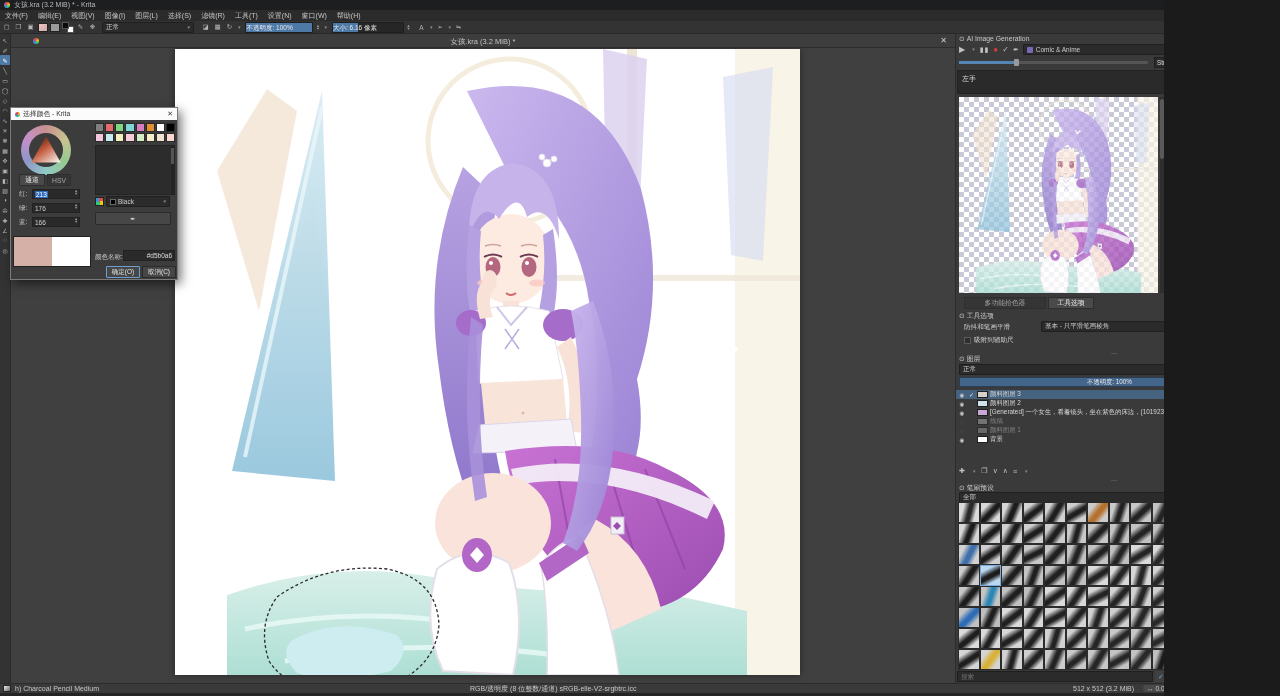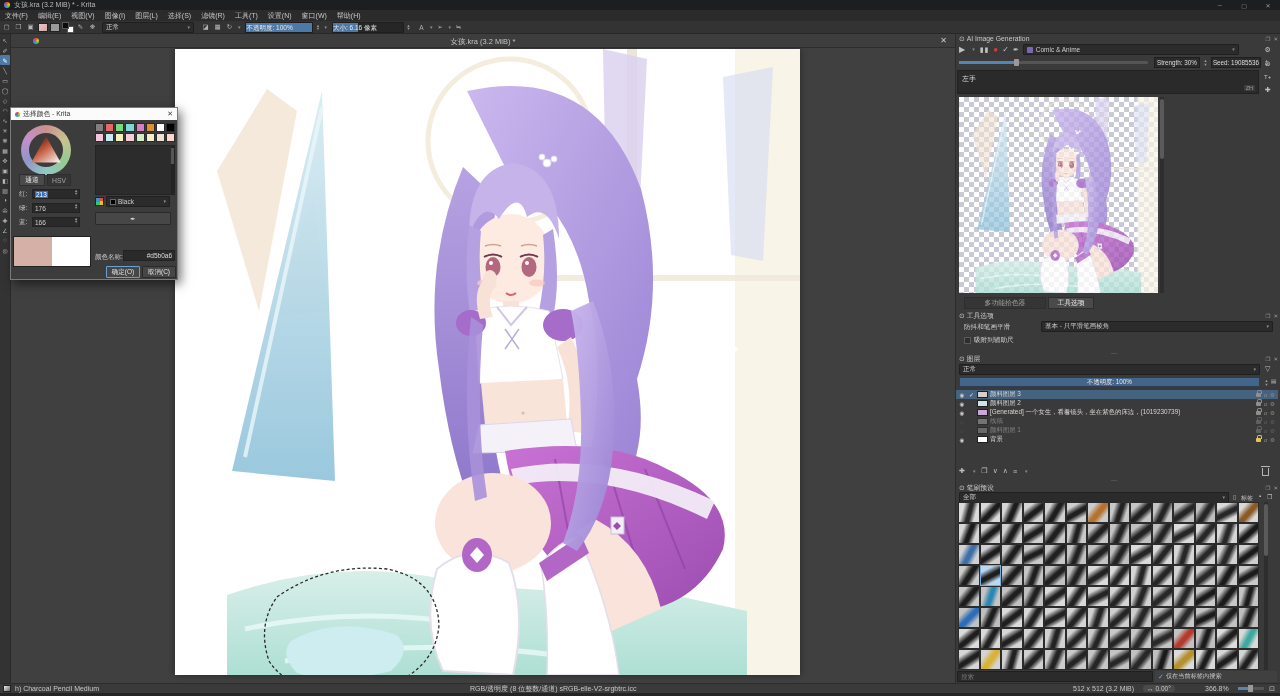--- a/index.html
+++ b/index.html
@@ -1,17 +1,17 @@
 <!DOCTYPE html>
 <html><head>
 <meta charset="utf-8">
 <style>
   *{box-sizing:border-box;margin:0;padding:0}
   html,body{background:#1b1b1b}
-  #app{position:relative;width:1280px;height:696px;background:#7dd3fc;overflow:hidden;
+  #app{position:relative;width:1164px;height:696px;background:#7dd3fc;overflow:hidden;
        font-family:"Liberation Sans","DejaVu Sans",sans-serif;color:#cfcfcf;-webkit-font-smoothing:antialiased}
   .abs{position:absolute}
   
   .titlebar{left:0;top:0;width:1280px;height:10px;background:#1d1e20;display:flex;align-items:center;font-size:7px;color:#b9b9b9}
   .klogo{width:6px;height:6px;border-radius:50%;background:conic-gradient(#e74c3c,#f1c40f,#2ecc71,#3498db,#9b59b6,#e74c3c);margin:0 4px;flex:0 0 auto}
   .winbtns{position:absolute;right:0;top:0;height:10px;display:flex}
   .wbtn{width:24px;height:10px;display:flex;align-items:center;justify-content:center;font-size:6px;color:#9a9a9a}
   .menubar{left:0;top:10px;width:1280px;height:11px;background:#2b2b2b;display:flex;align-items:center;font-size:7px}
   .mitem{padding:0 5px;color:#c6c6c6;cursor:default}
   .toolbar{left:0;top:21px;width:1280px;height:13px;background:#333;border-bottom:1px solid #282828;display:flex;align-items:center;font-size:7px}

